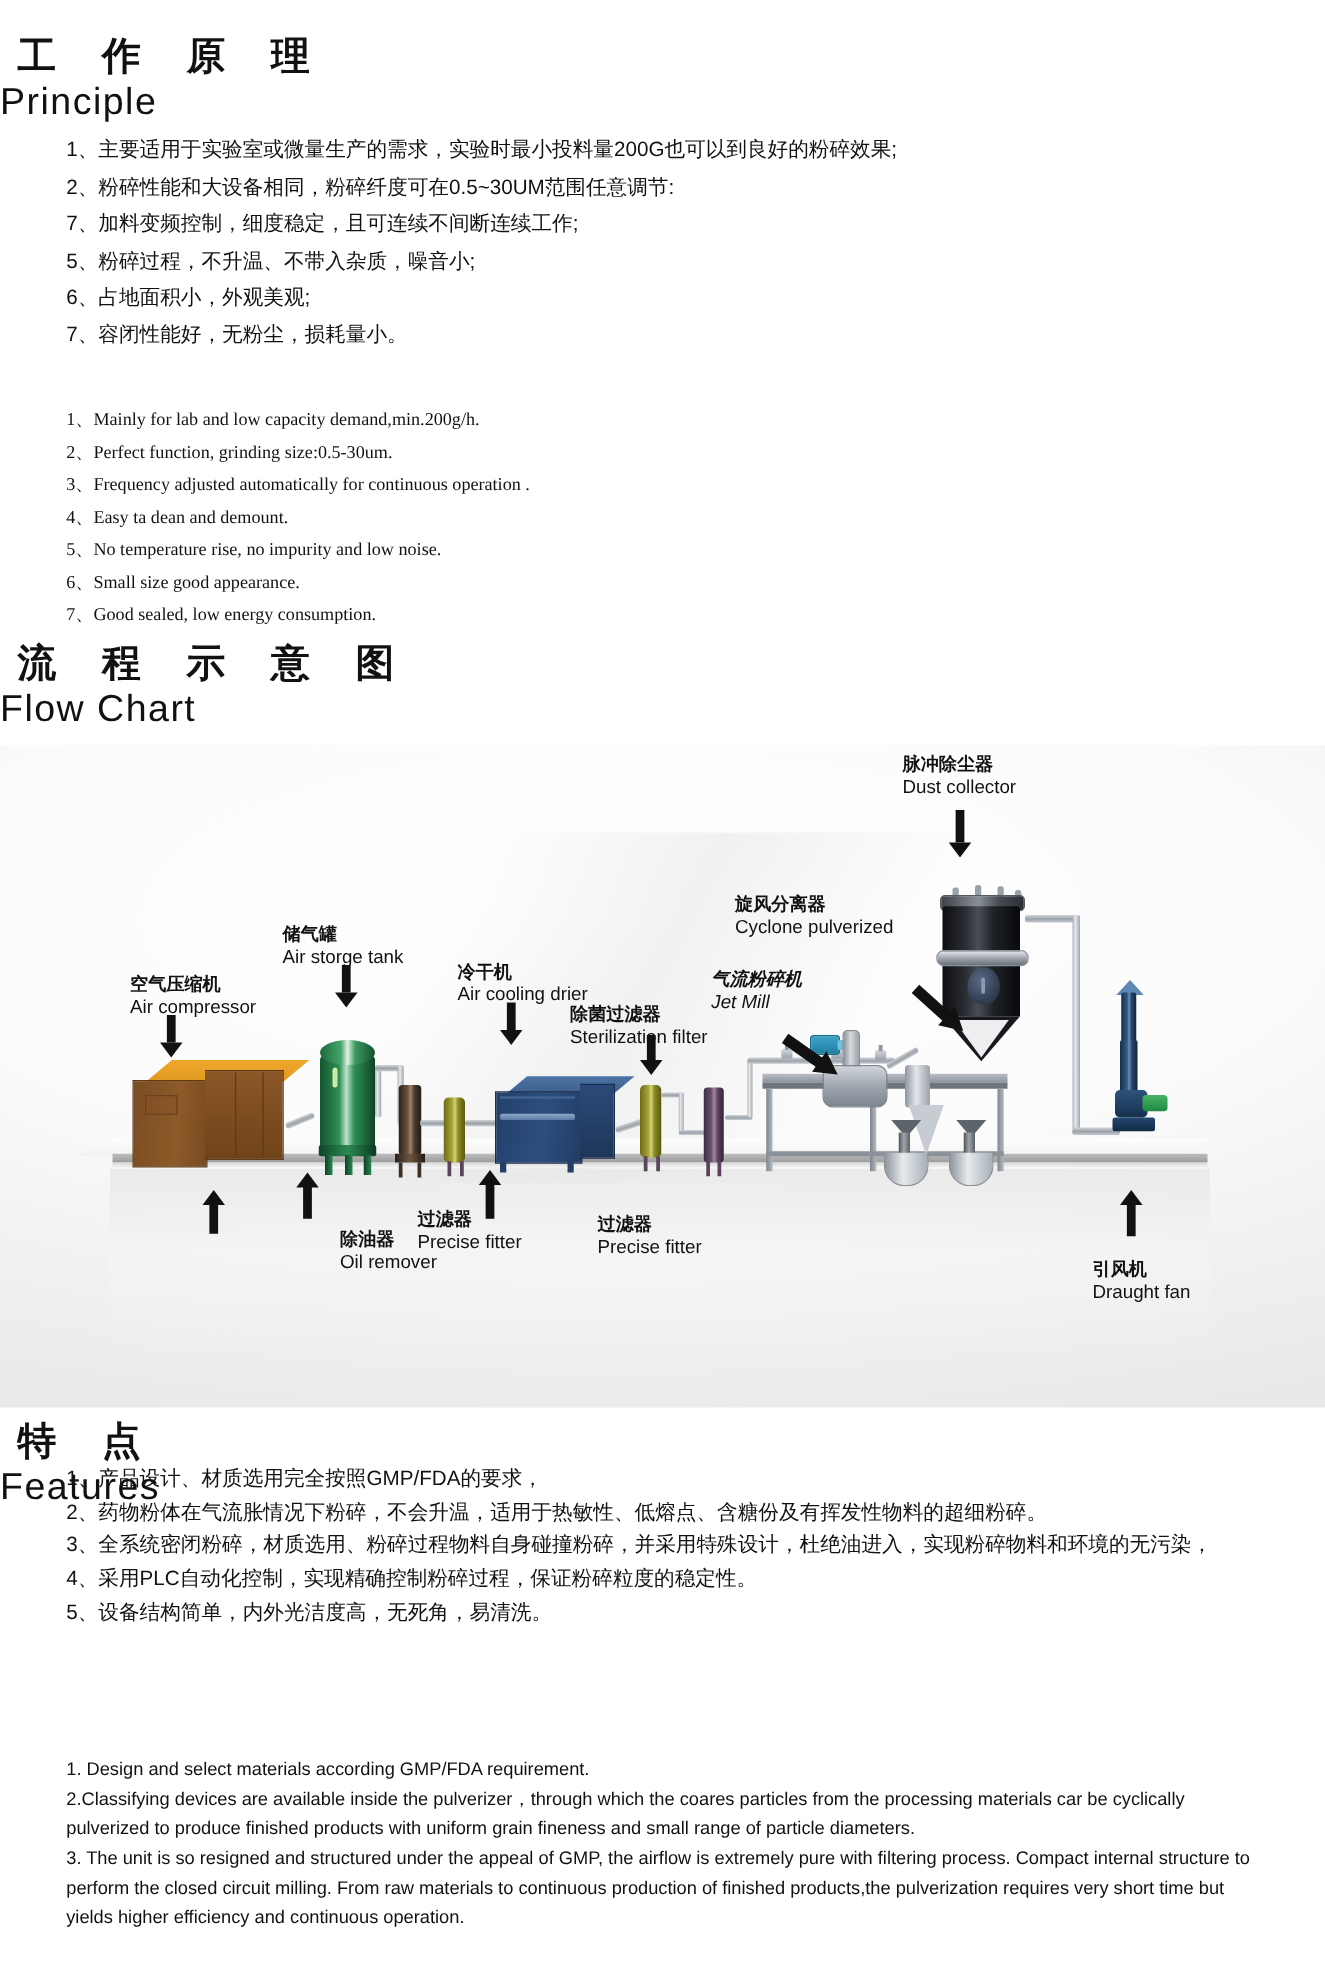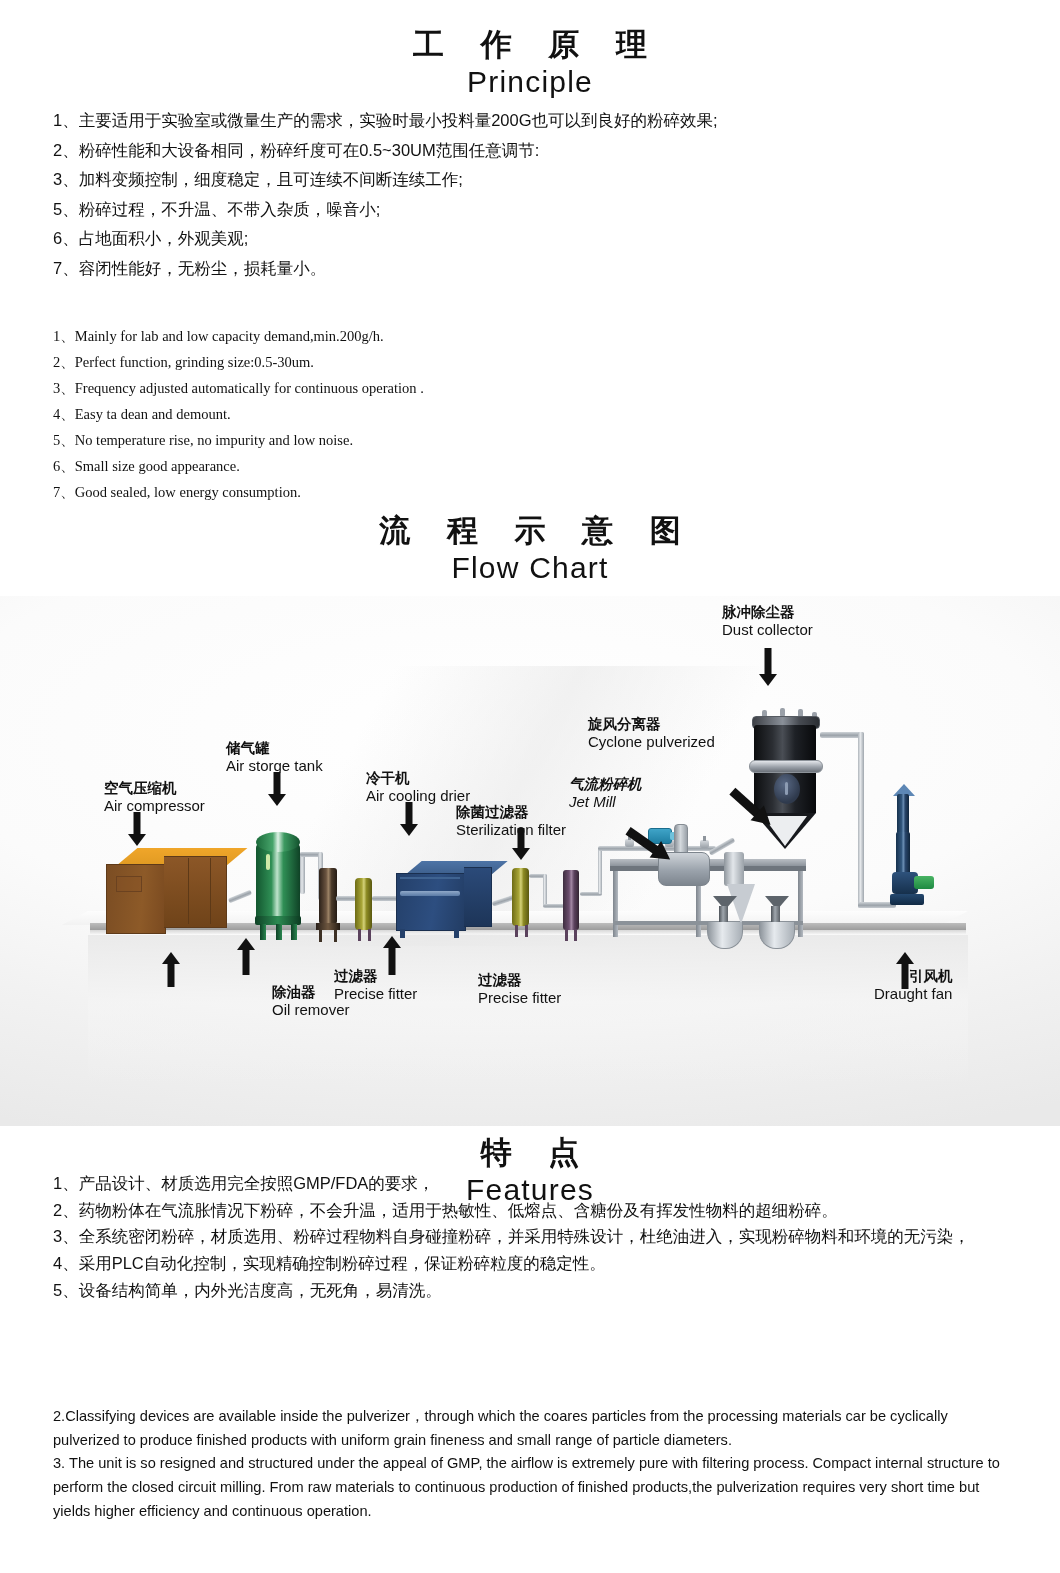--- a/index.html
+++ b/index.html
@@ -3,21 +3,21 @@
 <meta charset="utf-8">
 <style>
   html,body{margin:0;padding:0;background:#ffffff;}
   body{
     width:1060px;height:1573px;position:relative;overflow:hidden;
     font-family:"Liberation Sans","DejaVu Sans",sans-serif;color:#1a1a1a;
   }
   .page{position:relative;width:1060px;height:1573px;background:#fff;}
 
   
-  .sec-title{width:100%;text-align:center;}
+  .sec-title{width:100%;text-align:left;}
   .sec-title .cn{
     font-size:31px;font-weight:700;letter-spacing:14px;
     line-height:1.1;color:#111;text-indent:14px;
   }
   .sec-title .en{
     font-size:30px;font-weight:400;letter-spacing:1.2px;
     line-height:1.18;color:#111;margin-top:2px;
   }
 
   
@@ -295,21 +295,21 @@
 <div class="page">
 
   <div class="sec-title" style="position:absolute;left:0;top:28px;">
     <div class="cn">工 作 原 理</div>
     <div class="en">Principle</div>
   </div>
 
   <ul class="cn-list" style="position:absolute;left:53px;top:112px;">
     <li>1、主要适用于实验室或微量生产的需求，实验时最小投料量200G也可以到良好的粉碎效果;</li>
     <li>2、粉碎性能和大设备相同，粉碎纤度可在0.5~30UM范围任意调节:</li>
-    <li>3、加料变频控制，细度稳定，且可连续不间断连续工作;</li>
+    <li>7、加料变频控制，细度稳定，且可连续不间断连续工作;</li>
     <li>5、粉碎过程，不升温、不带入杂质，噪音小;</li>
     <li>6、占地面积小，外观美观;</li>
     <li>7、容闭性能好，无粉尘，损耗量小。</li>
   </ul>
 
   <ul class="en-list" style="position:absolute;left:53px;top:329px;font-family:Liberation Serif, serif;">
     <li>1、Mainly for lab and low capacity demand,min.200g/h.</li>
     <li>2、Perfect function, grinding size:0.5-30um.</li>
     <li>3、Frequency adjusted automatically for continuous operation .</li>
     <li>4、Easy ta dean and demount.</li>
@@ -534,37 +534,38 @@
       <div class="l-en">Oil remover</div>
     </div>
     <div class="dlabel" style="left:334px;top:372px;">
       <div class="l-cn">过滤器</div>
       <div class="l-en">Precise fitter</div>
     </div>
     <div class="dlabel" style="left:478px;top:376px;">
       <div class="l-cn">过滤器</div>
       <div class="l-en">Precise fitter</div>
     </div>
-    <div class="dlabel" style="left:874px;top:372px;text-align:right;">
+    <div class="dlabel" style="left:874px;top:412px;">
       <div class="l-cn">引风机</div>
       <div class="l-en">Draught fan</div>
     </div>
   </div>
 
   <div class="sec-title" style="position:absolute;left:0;top:1136px;">
     <div class="cn">特 点</div>
     <div class="en">Features</div>
   </div>
 
   <ul class="feat-cn" style="position:absolute;left:53px;top:1170px;width:962px;">
     <li>1、产品设计、材质选用完全按照GMP/FDA的要求，</li>
     <li>2、药物粉体在气流胀情况下粉碎，不会升温，适用于热敏性、低熔点、含糖份及有挥发性物料的超细粉碎。</li>
     <li>3、全系统密闭粉碎，材质选用、粉碎过程物料自身碰撞粉碎，并采用特殊设计，杜绝油进入，实现粉碎物料和环境的无污染，</li>
     <li>4、采用PLC自动化控制，实现精确控制粉碎过程，保证粉碎粒度的稳定性。</li>
     <li>5、设备结构简单，内外光洁度高，无死角，易清洗。</li>
   </ul>
 
   <div class="feat-en" style="position:absolute;left:53px;top:1405px;width:962px;">
+    <p>1. Design and select materials according GMP/FDA requirement.</p>
     <p>2.Classifying devices are available inside the pulverizer，through which the coares particles from the processing materials car be cyclically pulverized to produce finished products with uniform grain fineness and small range of particle diameters.</p>
     <p>3. The unit is so resigned and structured under the appeal of GMP, the airflow is extremely pure with filtering process. Compact internal structure to perform the closed circuit milling. From raw materials to continuous production of finished products,the pulverization requires very short time but yields higher efficiency and continuous operation.</p>
   </div>
 
 </div>
 
 </body></html>

